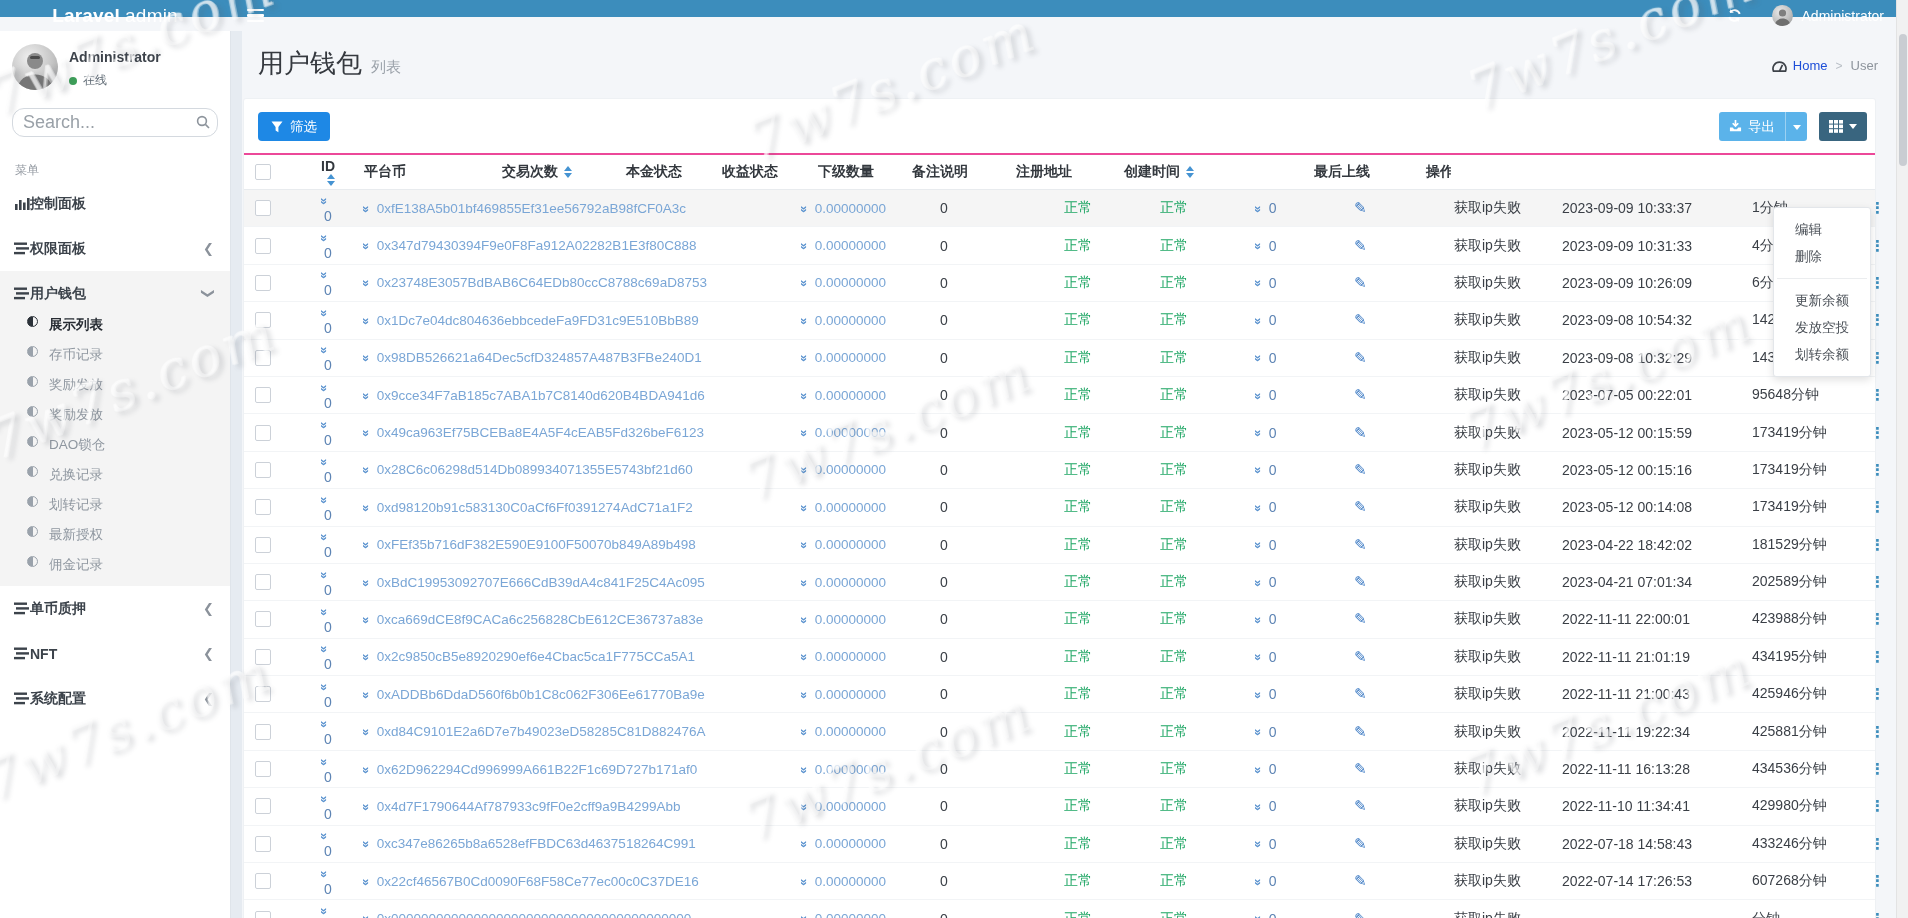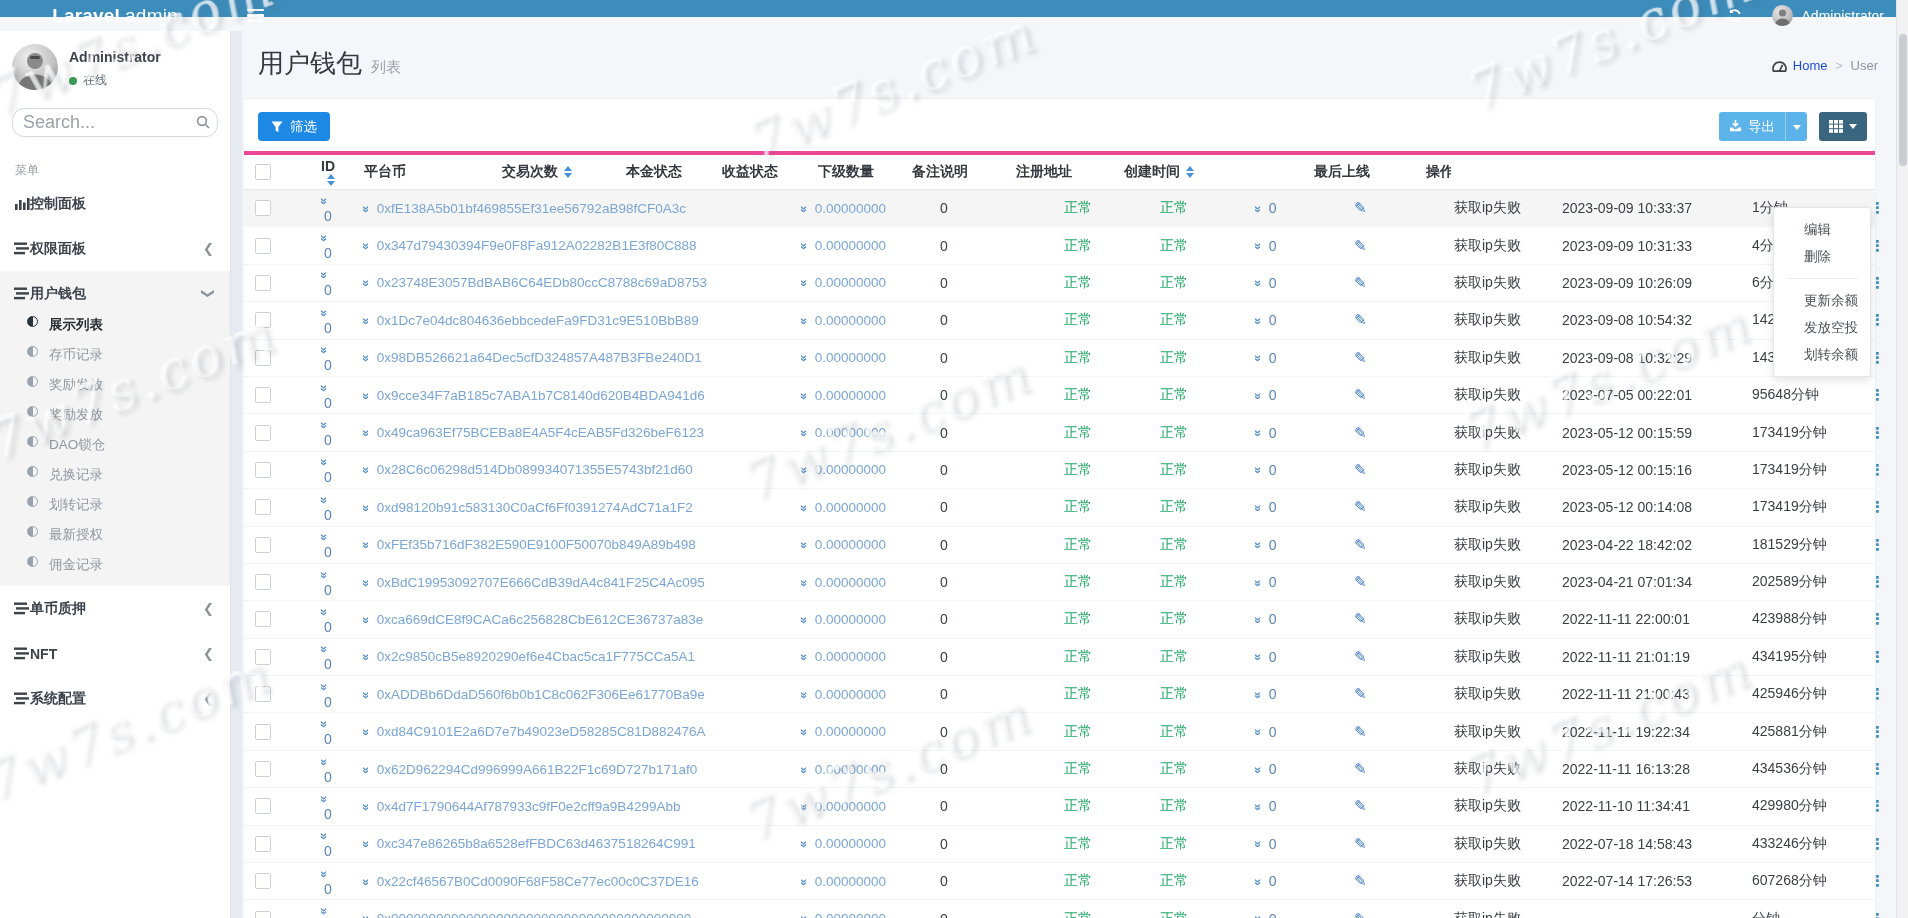--- a/index.html
+++ b/index.html
@@ -45,21 +45,21 @@
   .content { position:absolute; left:242px; top:31px; right:12px; bottom:0; background:#f4f6f9; overflow:hidden; z-index:3; }
   .content-header { height:67px; position:relative; }
   .page-title { position:absolute; left:16px; top:15px; font-size:26px; font-weight:400; color:#35393f; }
   .page-title small { font-size:15px; color:#9aa1a9; margin-left:9px; font-weight:400; }
   .breadcrumb { position:absolute; right:18px; top:27px; display:flex; align-items:center; gap:8px; font-size:13px; }
   .bc-home { color:#1d4ed8; display:flex; align-items:center; gap:6px; cursor:pointer; }
   .bc-sep { color:#b8bec5; font-size:12px; }
   .bc-cur { color:#8d949c; }
 
   .box { margin:0 20px 0 1px; background:#fff; border:1px solid #eef1f4; border-radius:3px 3px 0 0; position:relative; }
-  .box-header { height:56px; border-bottom:4px solid #ec4899; position:relative; }
+  .box-header { height:56px; border-bottom:2px solid #ec4899; position:relative; }
   .btn-filter { position:absolute; left:14px; top:13px; height:29px; padding:0 13px; background:var(--filter,#1e88e5); color:#fff; border:none; border-radius:4px; font-size:13.5px; display:flex; align-items:center; gap:7px; cursor:pointer; font-family:inherit; }
   .export-group { position:absolute; right:68px; top:13px; height:29px; display:flex; }
   .btn-export { height:29px; padding:0 10px; background:var(--export,#5bb3ea); color:#fff; border:none; border-radius:3px 0 0 3px; font-size:13.5px; display:flex; align-items:center; gap:6px; cursor:pointer; font-family:inherit; }
   .btn-export-caret { width:22px; height:29px; background:var(--export,#5bb3ea); border:none; border-left:1px solid rgba(255,255,255,.4); border-radius:0 3px 3px 0; color:#fff; font-size:9px; cursor:pointer; }
   .btn-grid { position:absolute; right:8px; top:13px; width:48px; height:29px; background:var(--grid,#39657f); border:none; border-radius:3px; color:#fff; display:flex; align-items:center; justify-content:center; gap:6px; font-size:9px; cursor:pointer; }
   .caret-down { width:0; height:0; border-left:4px solid transparent; border-right:4px solid transparent; border-top:5px solid #fff; display:inline-block; }
 
   .thead { display:flex; align-items:center; height:35px; border-bottom:1px solid #e8ebee; font-size:14px; font-weight:700; color:#33383e; }
   .cell { padding-left:8px; flex:none; white-space:nowrap; overflow:hidden; display:flex; align-items:center; }
   .c-check{width:48px;} .c-id{width:64px;flex-direction:column;} .c-addr{width:438px;} .c-coin{width:138px;}
@@ -74,21 +74,21 @@
   .tr { display:flex; align-items:center; height:37.4px; border-bottom:1px solid #f2f4f6; font-size:14px; color:#3a3f46; background:#fff; }
   .tr.hl { background:#f5f5f5; }
   .dchev { display:inline-block; transform:rotate(90deg); color:#5b93cf; font-weight:700; font-size:13px; letter-spacing:-1.5px; margin-right:7px; cursor:pointer; flex:none; }
   .lnk { color:var(--link,#7aa6d6); cursor:pointer; font-size:13.5px; }
   .num-blue { color:#5d84b4; }
   .ok { color:var(--green,#21a766); }
   .pencil { color:var(--pencil,#3a79c3); font-size:15px; cursor:pointer; margin-left:4px; }
   .kebab { color:var(--kebab,#3c8dbc); font-weight:700; font-size:15px; letter-spacing:0; cursor:pointer; margin-left:6px; }
 
   
-  .action-menu { position:absolute; left:1531px; top:176px; width:98px; background:#fff; border:1px solid #e3e6ea; border-radius:3px; box-shadow:0 3px 9px rgba(0,0,0,.12); padding:8px 12px; z-index:40; }
+  .action-menu { position:absolute; left:1531px; top:176px; width:98px; background:#fff; border:1px solid #e3e6ea; border-radius:3px; box-shadow:0 3px 9px rgba(0,0,0,.12); padding:8px 3px; z-index:40; }
   .action-menu .mi { font-size:13.5px; color:#4b5158; padding:4px 0 4px 18px; line-height:19px; cursor:pointer; }
   .action-menu .div { border-top:1px solid #ebedef; margin:8px 0; }
 
   
   .vscroll { position:absolute; right:0; top:0; width:12px; height:918px; background:#f1f1f1; border-left:1px solid #e3e3e3; z-index:50; }
   .vthumb { position:absolute; left:1.5px; width:8px; top:34px; height:132px; background:#c9cdd2; border-radius:4px; cursor:pointer; }
 
   
   .wm { position:absolute; font-family:"DejaVu Serif","Liberation Serif",serif; font-style:italic; font-size:54px; letter-spacing:4px; color:rgba(255,255,255,.35); text-shadow:3px 4px 5px rgba(90,95,105,.20), -1px -1px 1px rgba(255,255,255,.65); transform:rotate(-22deg); z-index:80; pointer-events:none; white-space:nowrap; }
 

